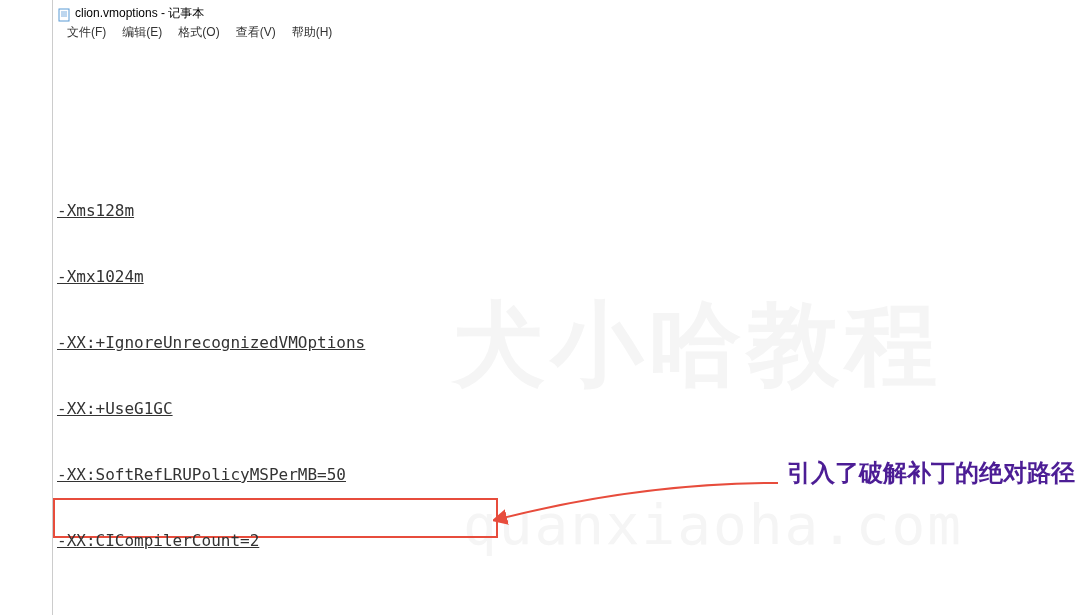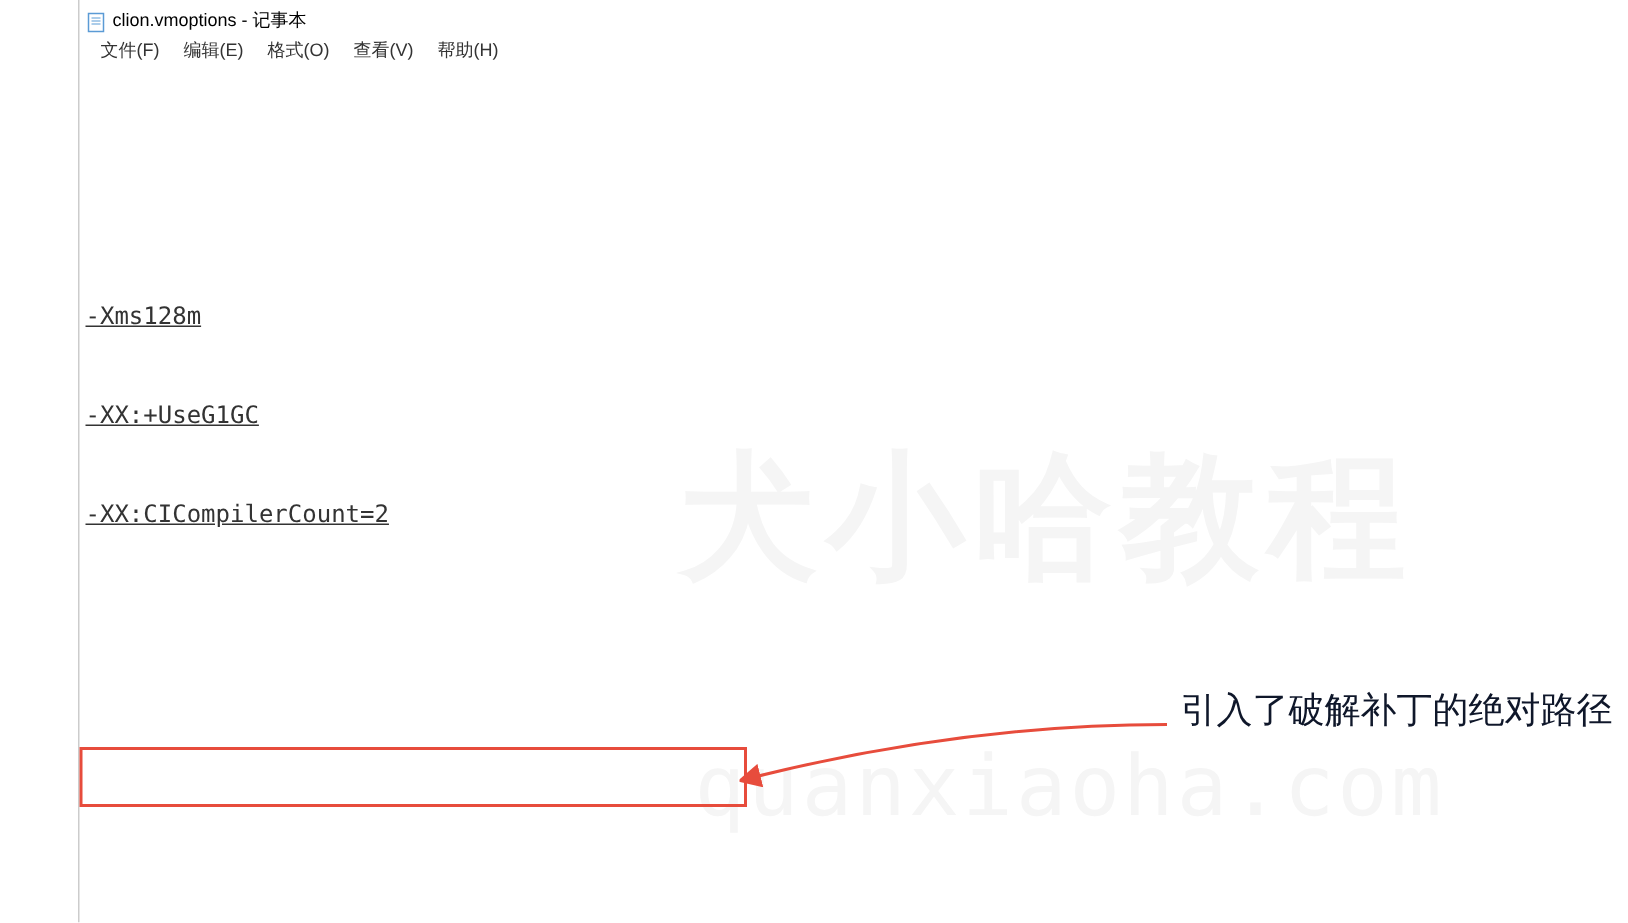--- a/index.html
+++ b/index.html
@@ -32,21 +32,20 @@
       width: 14px;
       height: 14px;
       margin-right: 4px;
       display: inline-flex;
       align-items: center;
       justify-content: center;
     }
     .menu-bar {
       height: 22px;
       display: flex;
-      align-items: center;
       padding-left: 6px;
       font-size: 12px;
       color: #333;
       gap: 0;
     }
     .menu-item {
       padding: 2px 8px;
       cursor: default;
     }
     .content {
@@ -70,22 +69,22 @@
       top: 454px;
       width: 445px;
       height: 40px;
       pointer-events: none;
     }
     .annotation {
       position: absolute;
       right: 10px;
       top: 418px;
       font-size: 24px;
-      font-weight: normal;
-      color: #0f172a;
+      font-weight: bold;
+      color: #4c1d95;
       z-index: 5;
     }
     .arrow-svg {
       position: absolute;
       left: 440px;
       top: 434px;
       width: 290px;
       height: 50px;
       pointer-events: none;
       z-index: 4;
@@ -143,21 +142,24 @@
     <span class="menu-item">查看(V)</span>
     <span class="menu-item">帮助(H)</span>
   </div>
 
   <div class="content">
     <div class="watermark1">犬小哈教程</div>
     <div class="watermark2">quanxiaoha.com</div>
 
     <div class="text-layer">
       <span class="content-line">-Xms128m</span>
+      <span class="content-line">-Xmx1024m</span>
+      <span class="content-line">-XX:+IgnoreUnrecognizedVMOptions</span>
       <span class="content-line">-XX:+UseG1GC</span>
+      <span class="content-line">-XX:SoftRefLRUPolicyMSPerMB=50</span>
       <span class="content-line">-XX:CICompilerCount=2</span>
       
       
       
       
       
       
       
       
       

